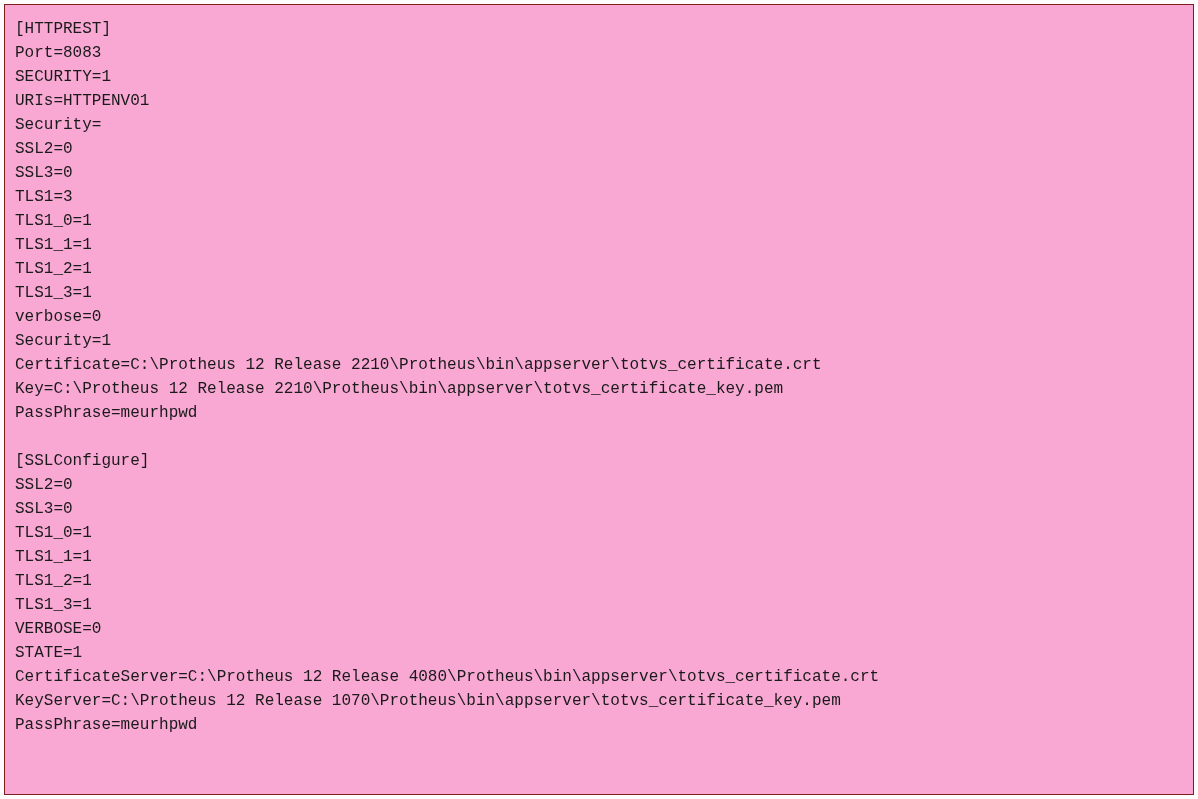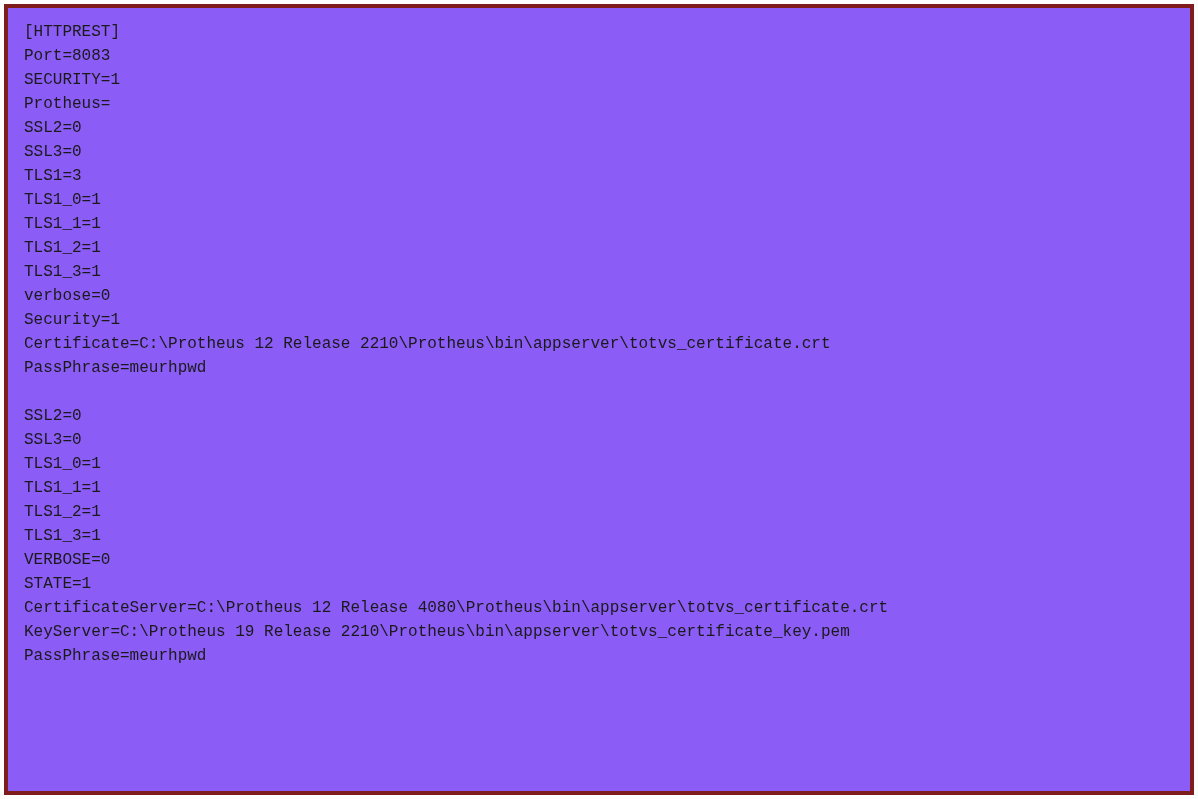--- a/index.html
+++ b/index.html
@@ -11,60 +11,63 @@
       background: #fdfdfd;
       font-family: Consolas, 'Courier New', monospace;
       font-size: 16px;
       line-height: 1.5;
       color: #000;
       width: 1198px;
       height: 799px;
       overflow: hidden;
     }
     .container {
-      background: #8b5cf6;
-      border: 4px solid #7f1d1d;
+      background: #f9a8d4;
+      border: 1px solid #7f1d1d;
       margin: 4px;
-      padding: 12px 16px;
+      padding: 12px 10px;
       height: calc(100% - 8px);
       width: calc(100% - 8px);
     }
     .line {
       white-space: pre;
       font-family: Consolas, 'Courier New', monospace;
       color: #1a1a1a;
     }
     .blank-line {
       height: 1.5em;
     }
   </style>
 </head>
 <body>
 
 <div class="container">
   <div class="line">[HTTPREST]</div>
   <div class="line">Port=8083</div>
   <div class="line">SECURITY=1</div>
-  <div class="line">Protheus=</div>
+  <div class="line">URIs=HTTPENV01</div>
+  <div class="line">Security=</div>
   <div class="line">SSL2=0</div>
   <div class="line">SSL3=0</div>
   <div class="line">TLS1=3</div>
   <div class="line">TLS1_0=1</div>
   <div class="line">TLS1_1=1</div>
   <div class="line">TLS1_2=1</div>
   <div class="line">TLS1_3=1</div>
   <div class="line">verbose=0</div>
   <div class="line">Security=1</div>
   <div class="line">Certificate=C:\Protheus 12 Release 2210\Protheus\bin\appserver\totvs_certificate.crt</div>
+  <div class="line">Key=C:\Protheus 12 Release 2210\Protheus\bin\appserver\totvs_certificate_key.pem</div>
   <div class="line">PassPhrase=meurhpwd</div>
   <div class="blank-line"></div>
+  <div class="line">[SSLConfigure]</div>
   <div class="line">SSL2=0</div>
   <div class="line">SSL3=0</div>
   <div class="line">TLS1_0=1</div>
   <div class="line">TLS1_1=1</div>
   <div class="line">TLS1_2=1</div>
   <div class="line">TLS1_3=1</div>
   <div class="line">VERBOSE=0</div>
   <div class="line">STATE=1</div>
   <div class="line">CertificateServer=C:\Protheus 12 Release 4080\Protheus\bin\appserver\totvs_certificate.crt</div>
-  <div class="line">KeyServer=C:\Protheus 19 Release 2210\Protheus\bin\appserver\totvs_certificate_key.pem</div>
+  <div class="line">KeyServer=C:\Protheus 12 Release 1070\Protheus\bin\appserver\totvs_certificate_key.pem</div>
   <div class="line">PassPhrase=meurhpwd</div>
 </div>
 
 </body></html>

